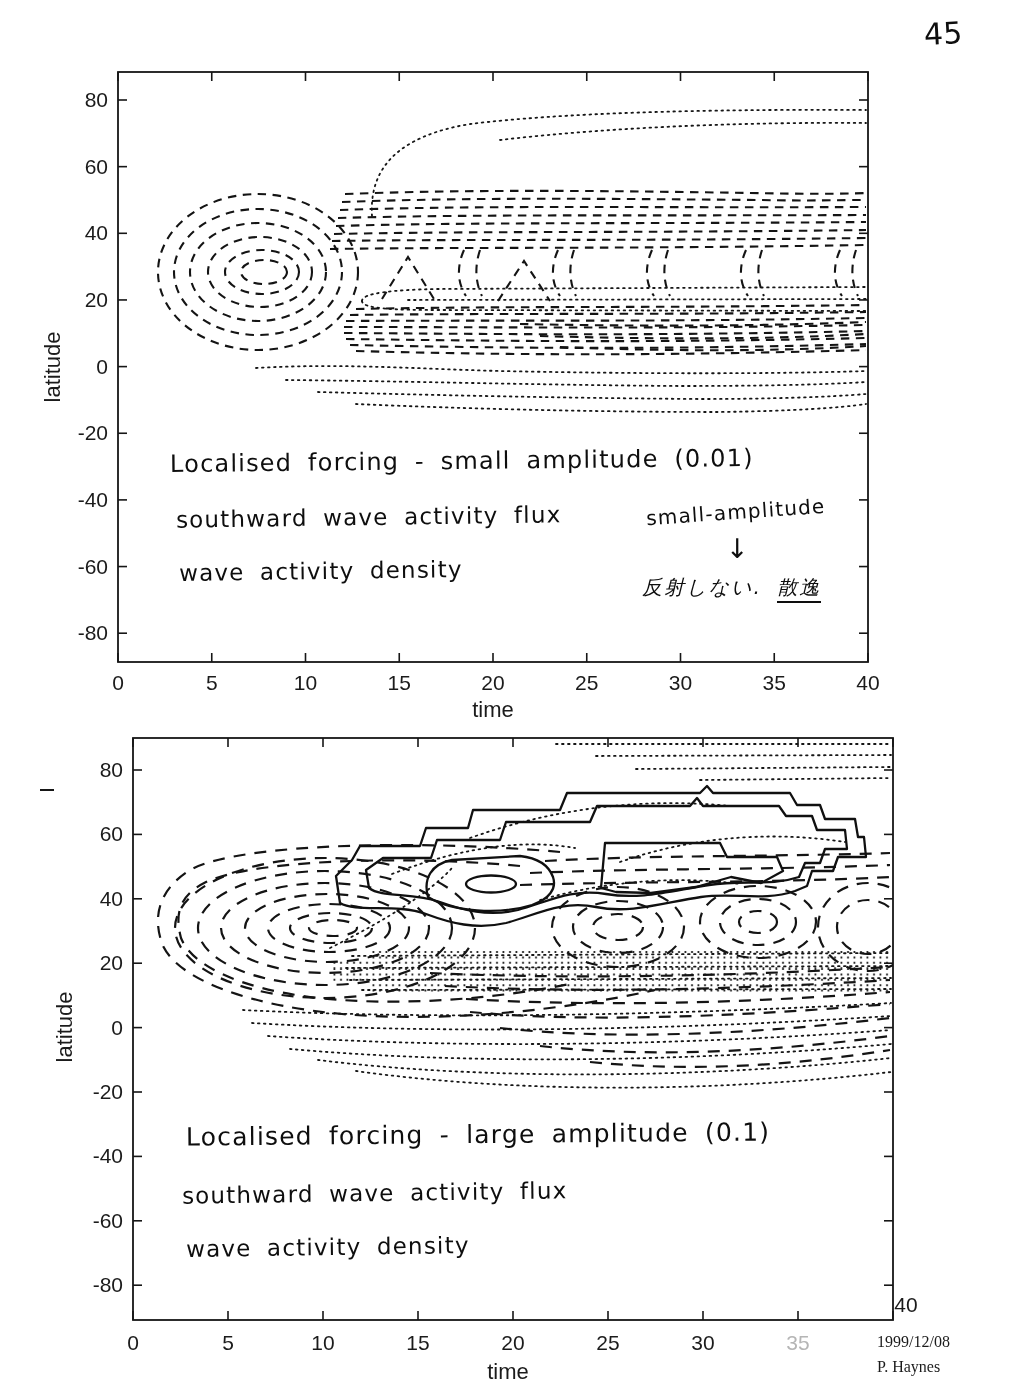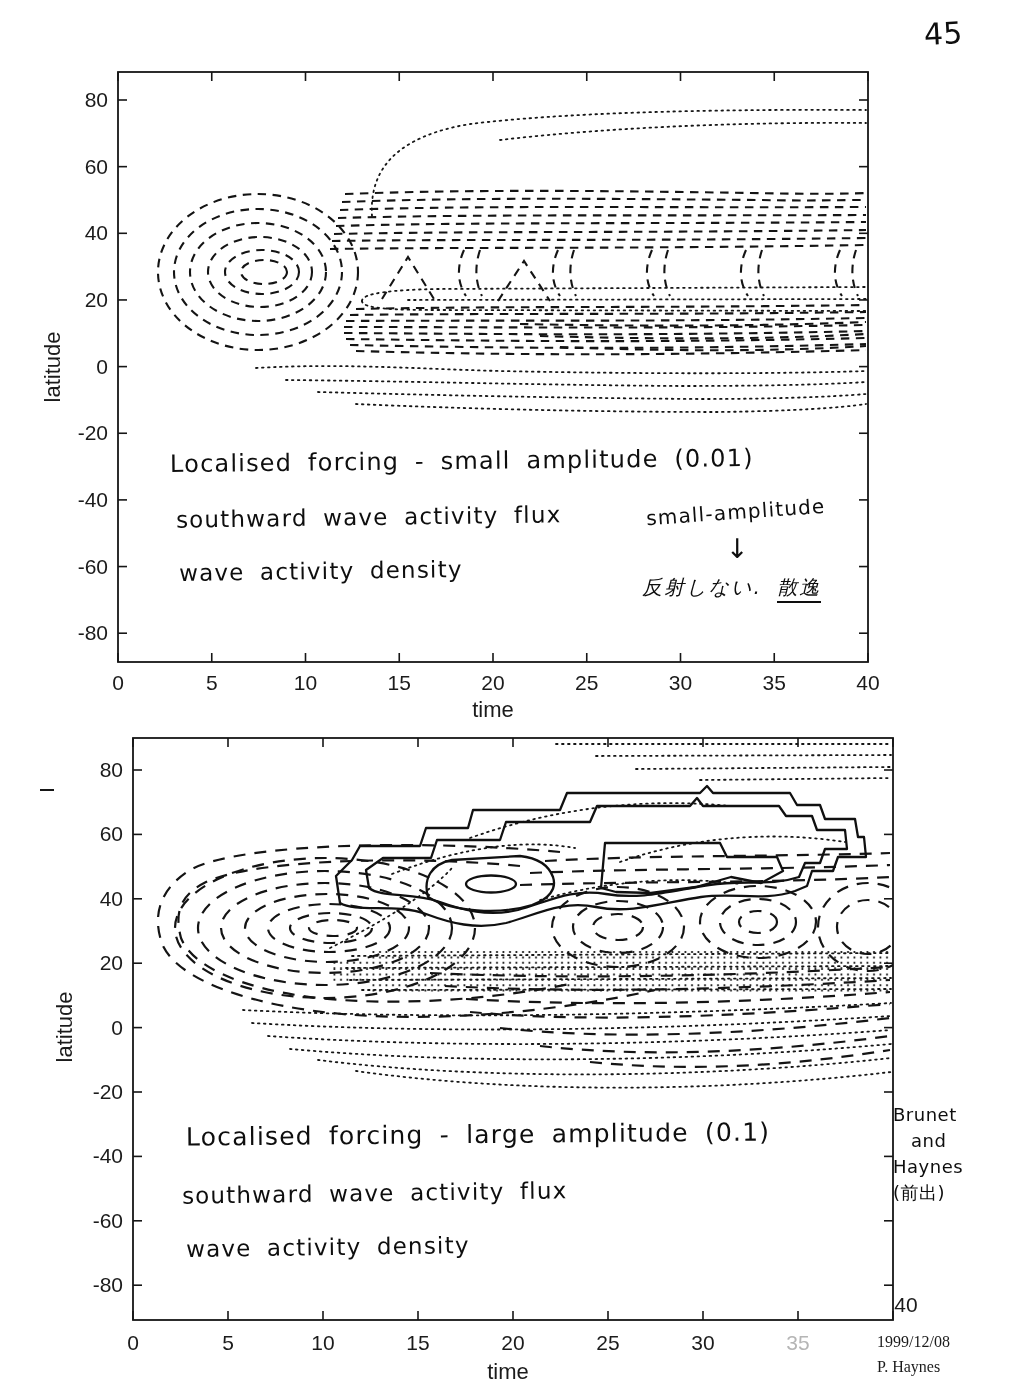--- a/index.html
+++ b/index.html
@@ -321,26 +321,20 @@
   <div class="hw hw-arrow" style="left:726px;top:533px;">↓</div>
   <div class="hw hw-jp" style="left:642px;top:574px;">
     <span>反射しない.</span>
     <span class="underlined">散逸</span>
   </div>
 
   <div class="hw hw-title-bottom" style="left:186px;top:1120px;">Localised forcing - large amplitude (0.1)</div>
   <div class="hw hw-line" style="left:182px;top:1180px;">southward wave activity flux</div>
   <div class="hw hw-line" style="left:186px;top:1234px;">wave activity density</div>
 
-  <div class="margin-note">
-    <div>Brunet</div>
-    <div class="mn2">and</div>
-    <div>Haynes</div>
-    <div>(前出)</div>
-  </div>
 
   <div class="footer">
     <div>1999/12/08</div>
     <div>P. Haynes</div>
   </div>
 
   <div class="page-number">45</div>
 </div>
 
 </body></html>

